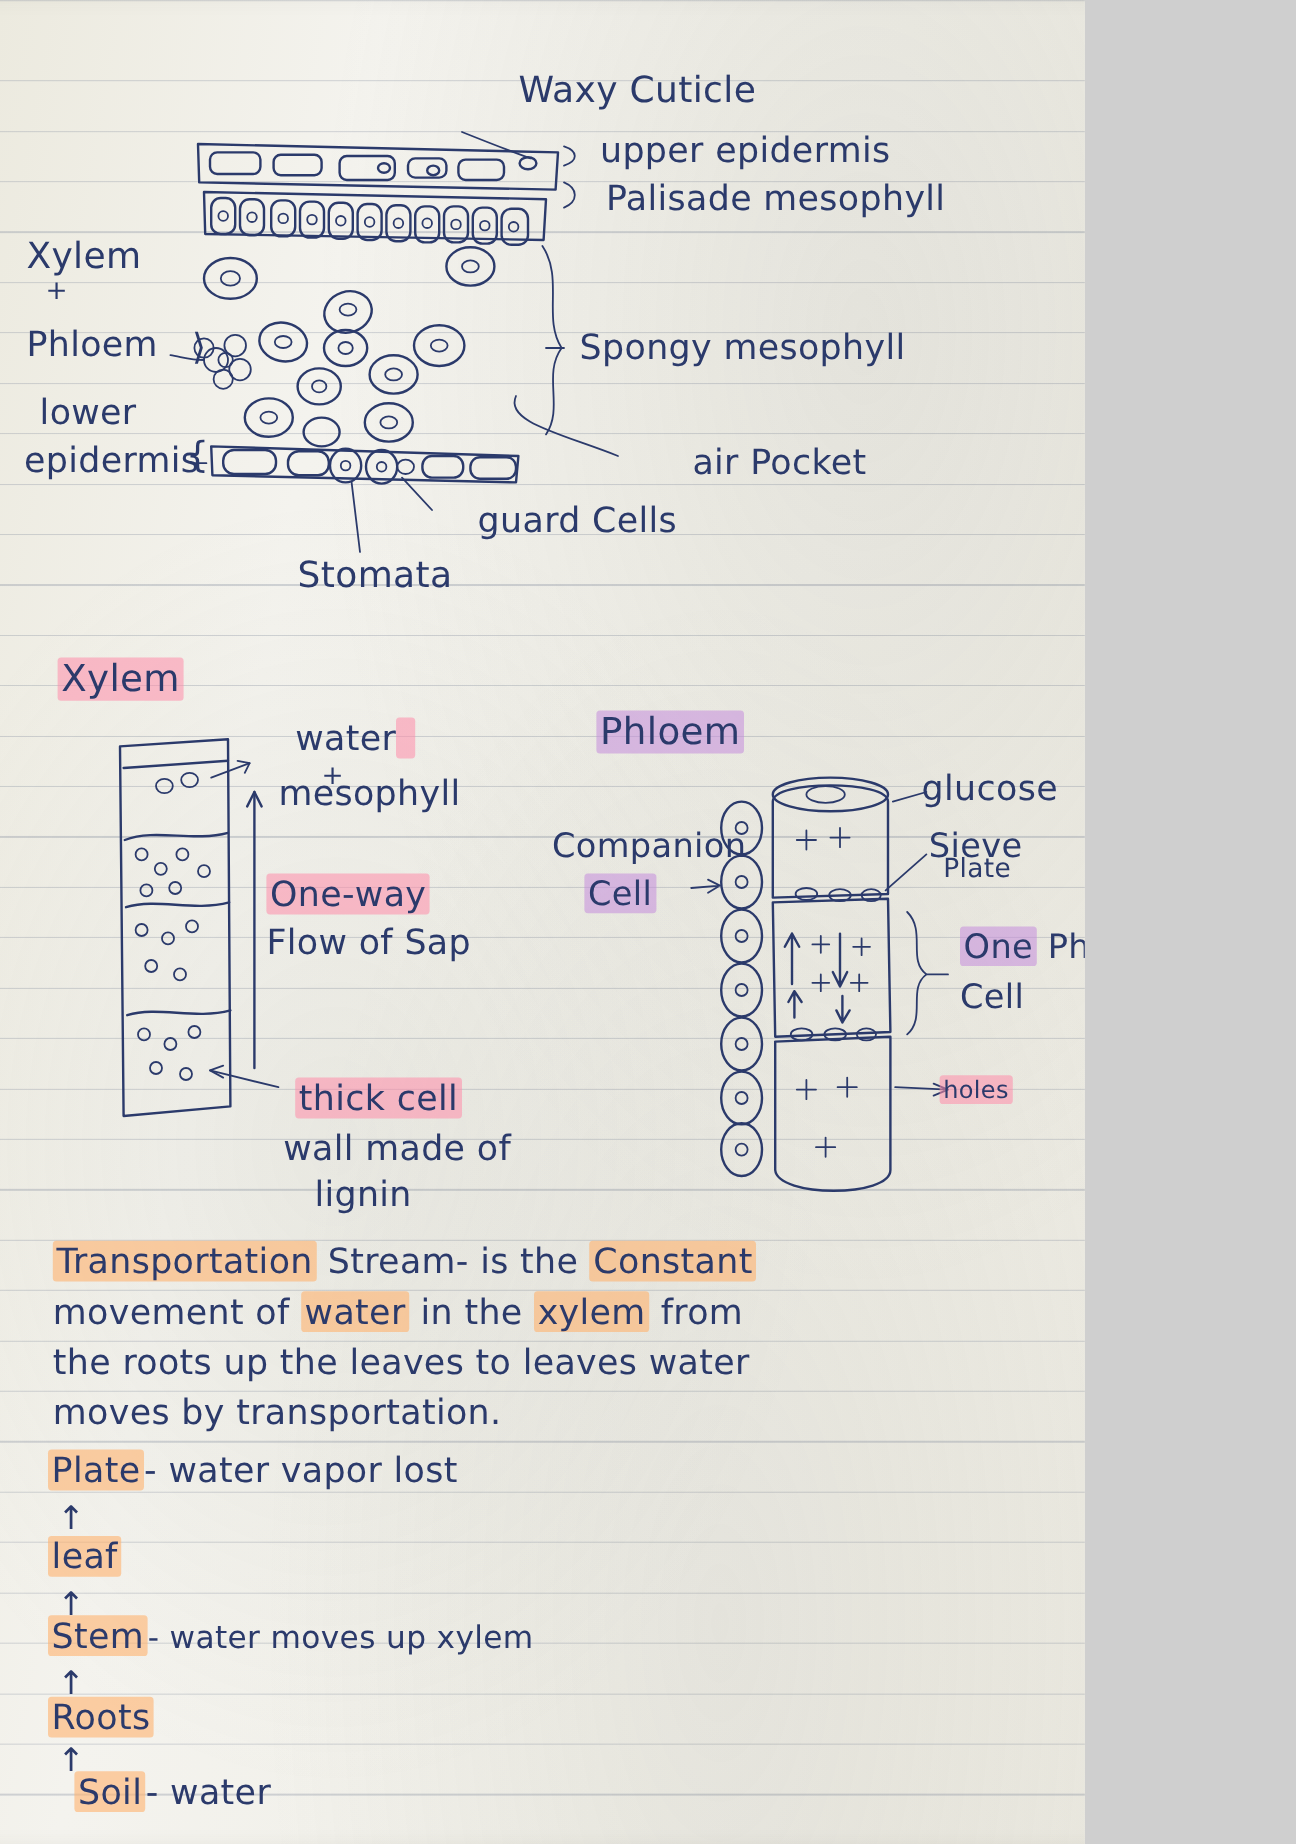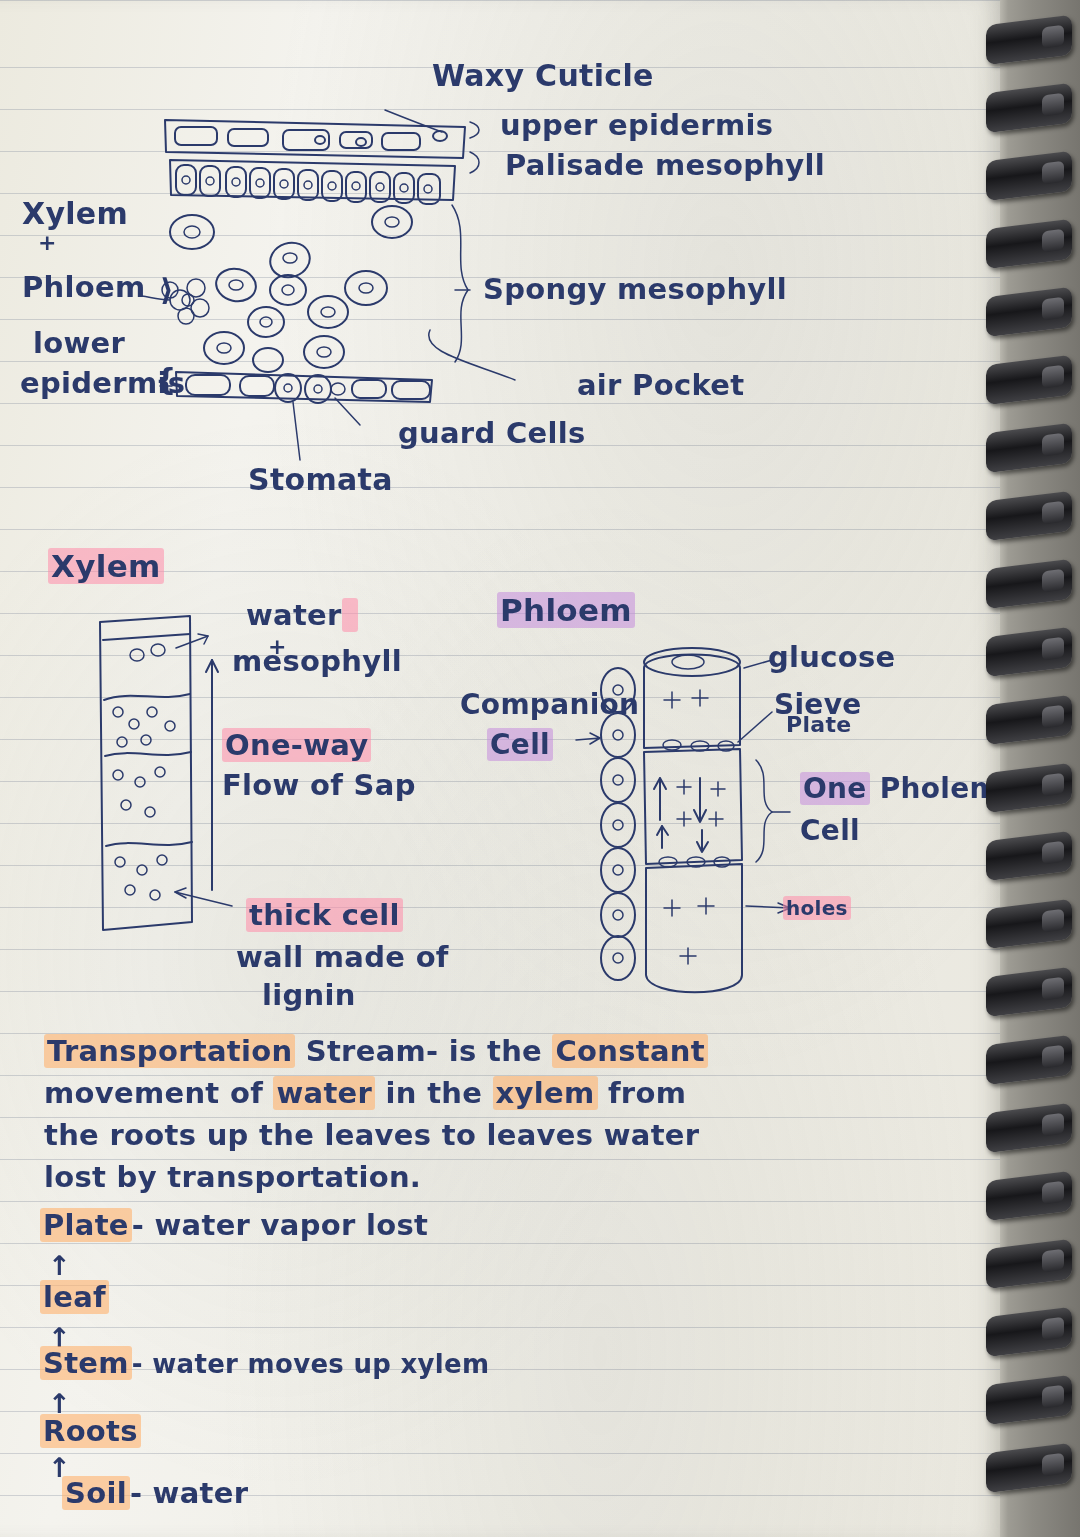--- a/index.html
+++ b/index.html
@@ -1,20 +1,19 @@
 <!DOCTYPE html>
 <html><head>
 <meta charset="utf-8">
 <style>
   html,body{margin:0;padding:0;background:#cfcfcf;}
   body{font-family:"DejaVu Sans",sans-serif;}
   #page{
-    position:relative;width:1080px;height:1537px;overflow:hidden;
+    position:relative;width:904px;height:1537px;overflow:hidden;
     background:#f2f1ec;
-    font-weight:bold;
   }
   
   #sheet{
     position:absolute;left:0;top:0;width:1000px;height:1537px;
     background:linear-gradient(100deg,#eceadf 0%,#f4f3ee 25%,#f0efe8 60%,#e9e7de 100%);
     box-shadow:inset -18px 0 26px -16px rgba(80,80,70,.35);
   }
   
   #lines{position:absolute;left:0;top:0;width:1000px;height:1537px;
     background:repeating-linear-gradient(to bottom,
@@ -292,21 +291,21 @@
   <div class="ink hand" style="left:44px;top:1034px;font-size:29px;">
     <span class="hl-orange">Transportation</span> Stream- is the <span class="hl-orange">Constant</span>
   </div>
   <div class="ink hand" style="left:44px;top:1076px;font-size:29px;">
     movement of <span class="hl-orange">water</span> in the <span class="hl-orange">xylem</span> from
   </div>
   <div class="ink hand" style="left:44px;top:1118px;font-size:29px;">
     the roots up the leaves to leaves water
   </div>
   <div class="ink hand" style="left:44px;top:1160px;font-size:29px;">
-    lost by transportation.
+    moves by transportation.
   </div>
 
   <div class="ink hand" style="left:40px;top:1208px;font-size:29px;">
     <span class="hl-orange">Plate</span><span>- water vapor lost</span>
   </div>
   <div class="ink hand" style="left:48px;top:1250px;font-size:27px;">↑</div>
   <div class="ink hand" style="left:40px;top:1280px;font-size:29px;">
     <span class="hl-orange">leaf</span>
   </div>
   <div class="ink hand" style="left:48px;top:1322px;font-size:27px;">↑</div>

